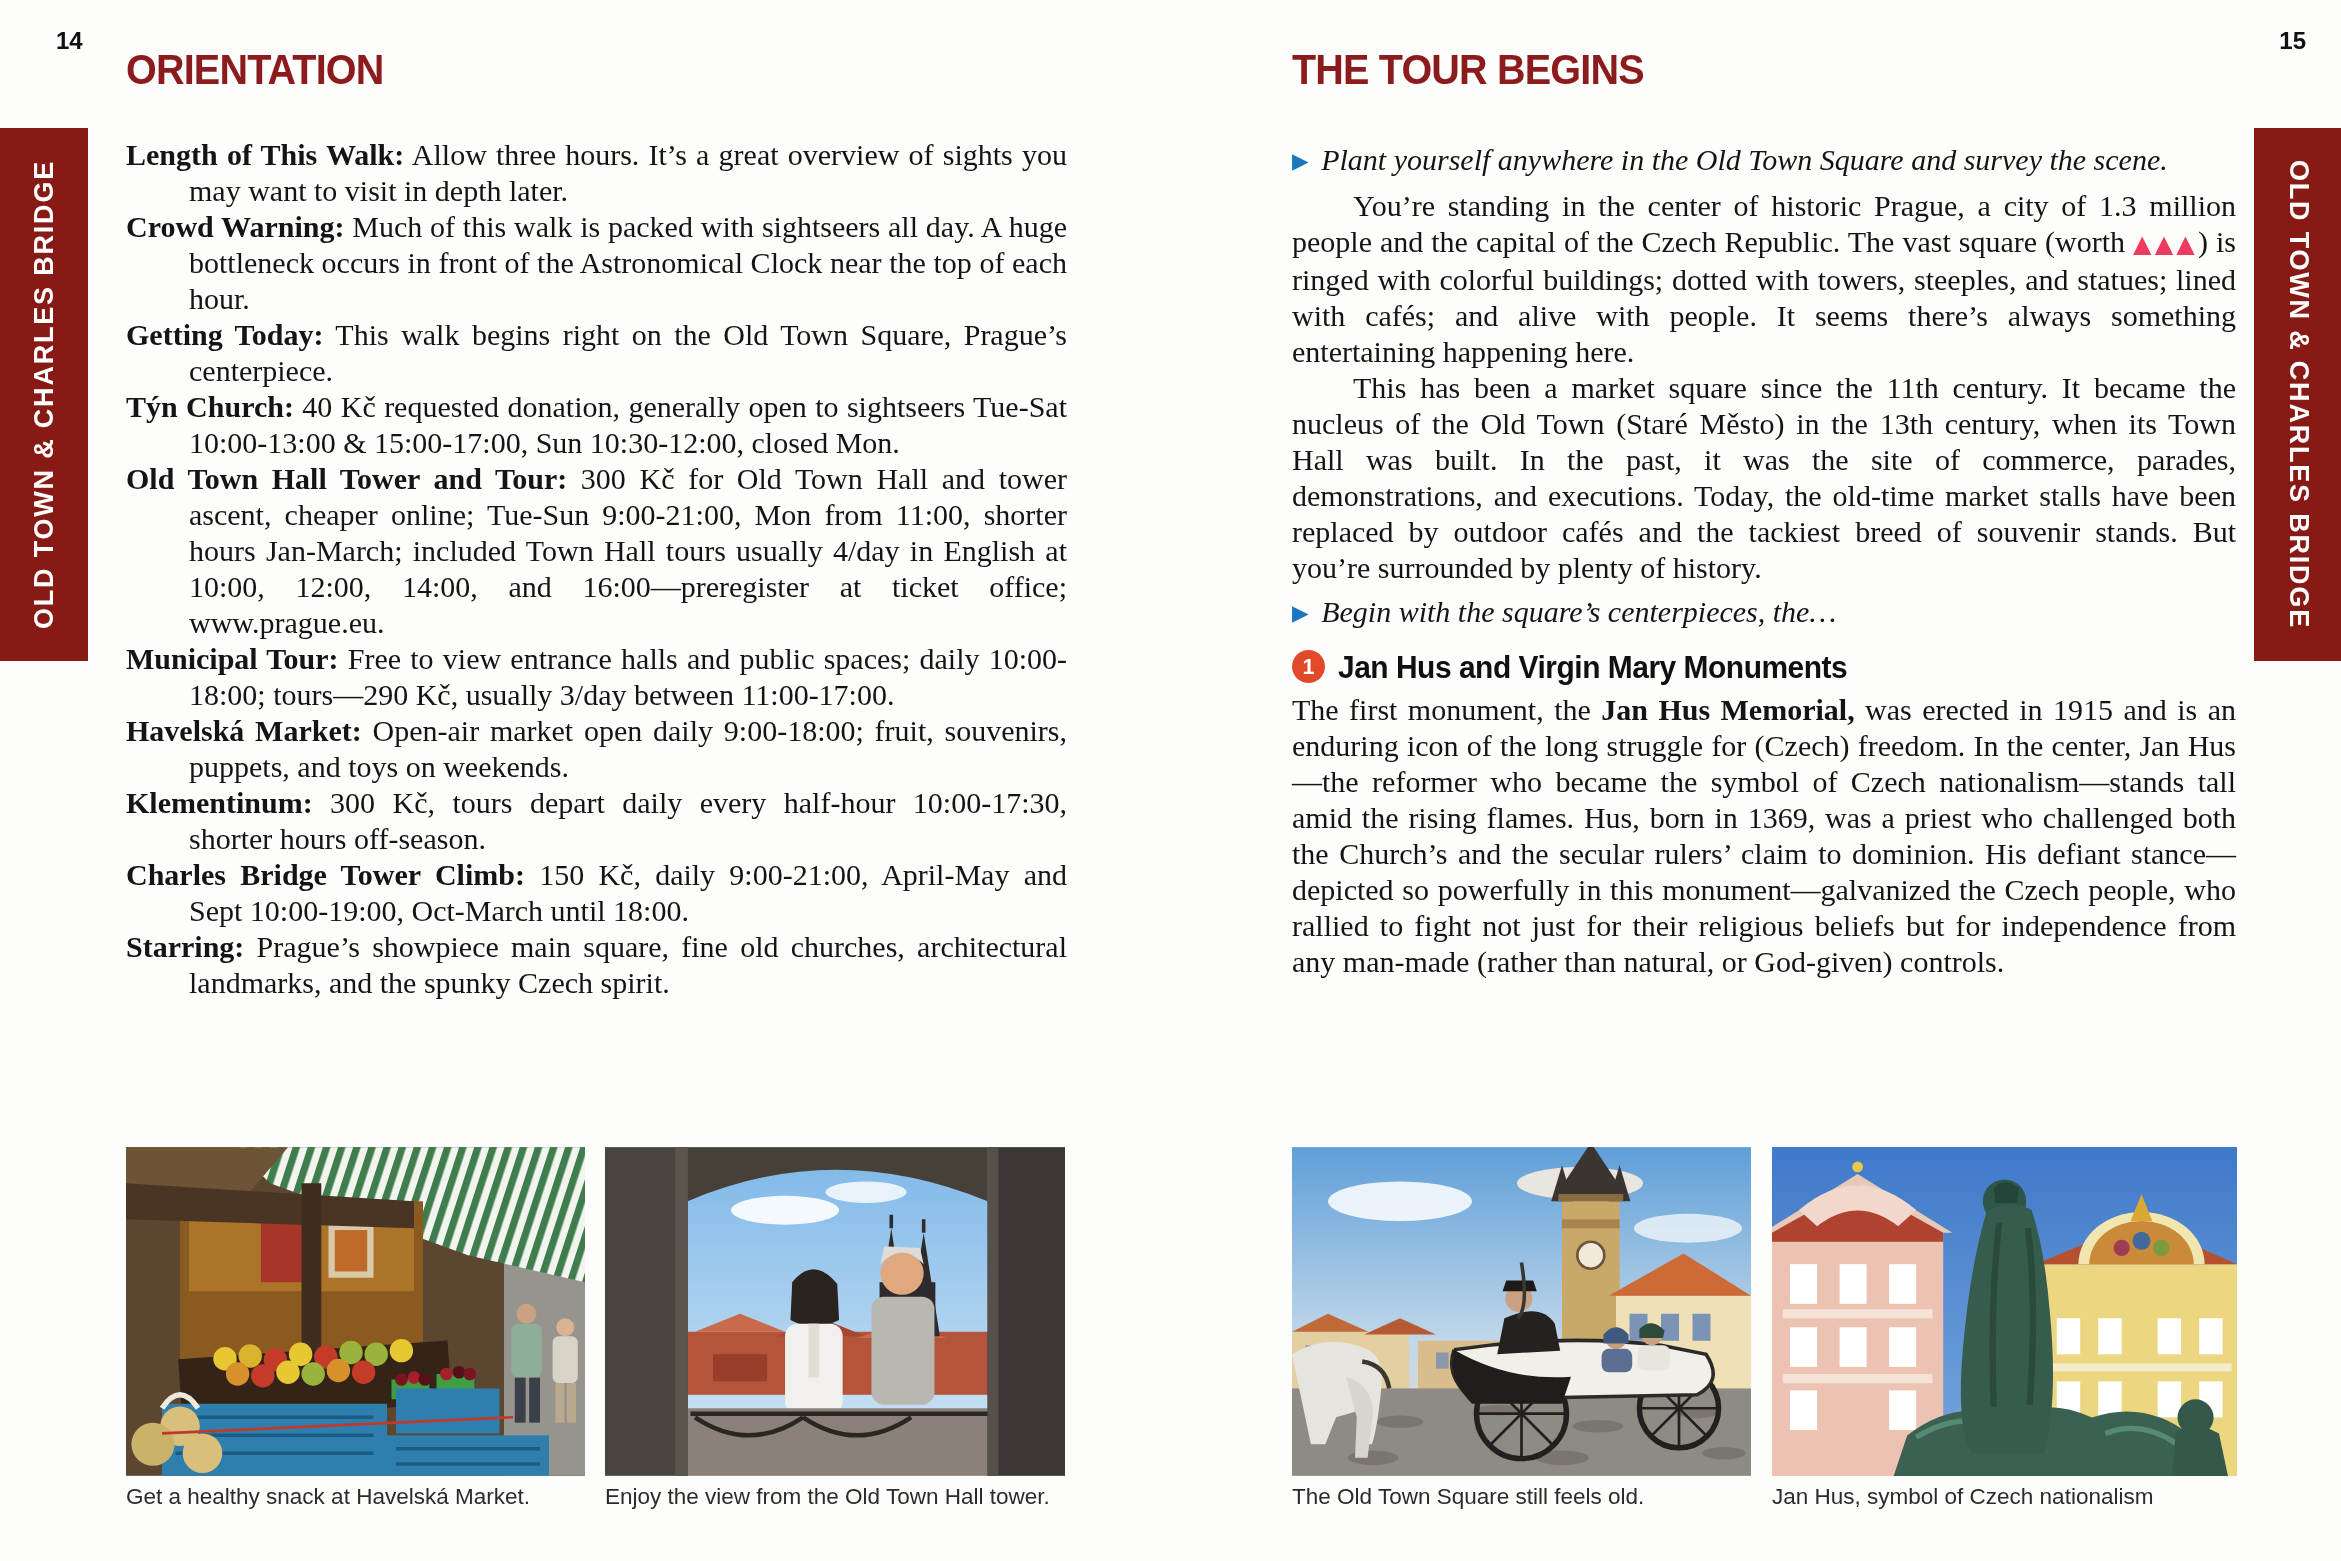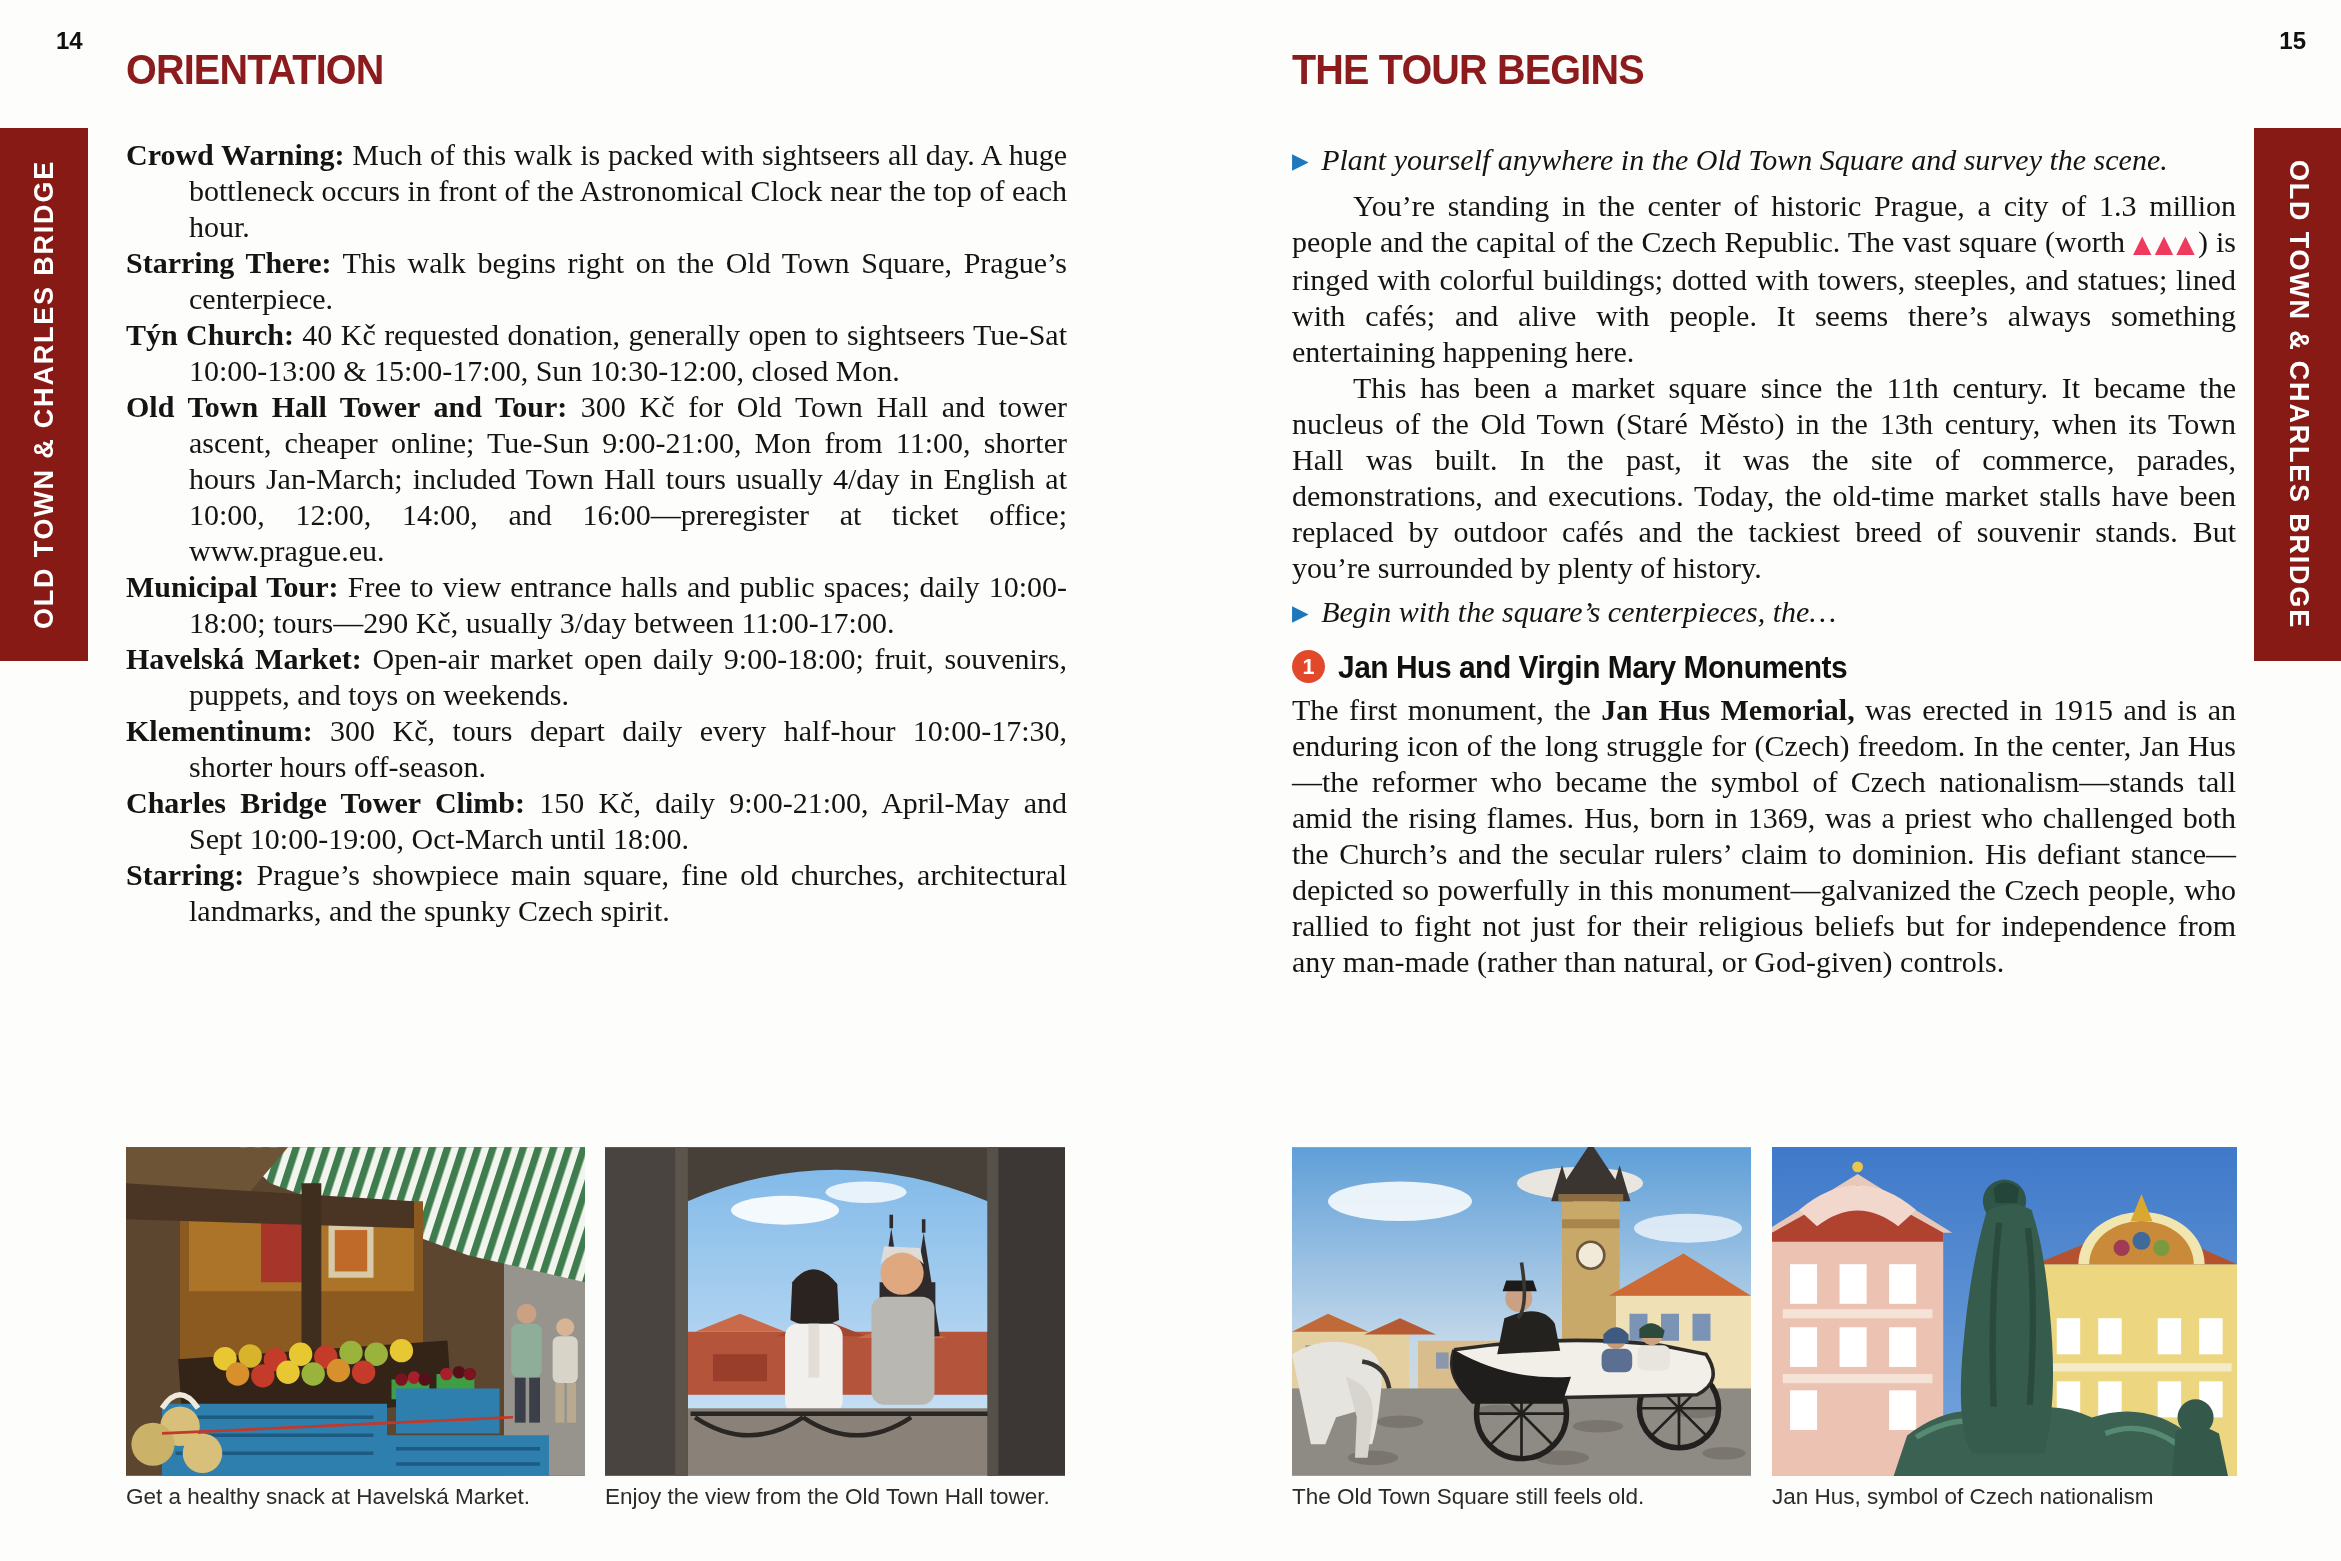--- a/index.html
+++ b/index.html
@@ -78,22 +78,23 @@
 
   <div class="page-number pn-left">14</div>
 
   <div class="headline hl-left">ORIENTATION</div>
 
   <div class="banner banner-left">
     <span>OLD TOWN &amp; CHARLES BRIDGE</span>
   </div>
 
   <div class="col col-left">
+    <p class="entry"><b>Length of This Walk:</b><span> Allow three hours. It’s a great overview of sights you may want to visit in depth later.</span></p>
     <p class="entry"><b>Crowd Warning:</b><span> Much of this walk is packed with sightseers all day. A huge bottleneck occurs in front of the Astronomical Clock near the top of each hour.</span></p>
-    <p class="entry"><b>Starring There:</b><span> This walk begins right on the Old Town Square, Prague’s centerpiece.</span></p>
+    <p class="entry"><b>Getting Today:</b><span> This walk begins right on the Old Town Square, Prague’s centerpiece.</span></p>
     <p class="entry"><b>Týn Church:</b><span> 40 Kč requested donation, generally open to sightseers Tue-Sat 10:00-13:00 &amp; 15:00-17:00, Sun 10:30-12:00, closed Mon.</span></p>
     <p class="entry"><b>Old Town Hall Tower and Tour:</b><span> 300 Kč for Old Town Hall and tower ascent, cheaper online; Tue-Sun 9:00-21:00, Mon from 11:00, shorter hours Jan-March; included Town Hall tours usually 4/day in English at 10:00, 12:00, 14:00, and 16:00—preregister at ticket office; www.prague.eu.</span></p>
     <p class="entry"><b>Municipal Tour:</b><span> Free to view entrance halls and public spaces; daily 10:00-18:00; tours—290 Kč, usually 3/day between 11:00-17:00.</span></p>
     <p class="entry"><b>Havelská Market:</b><span> Open-air market open daily 9:00-18:00; fruit, souvenirs, puppets, and toys on weekends.</span></p>
     <p class="entry"><b>Klementinum:</b><span> 300 Kč, tours depart daily every half-hour 10:00-17:30, shorter hours off-season.</span></p>
     <p class="entry"><b>Charles Bridge Tower Climb:</b><span> 150 Kč, daily 9:00-21:00, April-May and Sept 10:00-19:00, Oct-March until 18:00.</span></p>
     <p class="entry"><b>Starring:</b><span> Prague’s showpiece main square, fine old churches, architectural landmarks, and the spunky Czech spirit.</span></p>
   </div>
 
   <div class="photo ph1">

